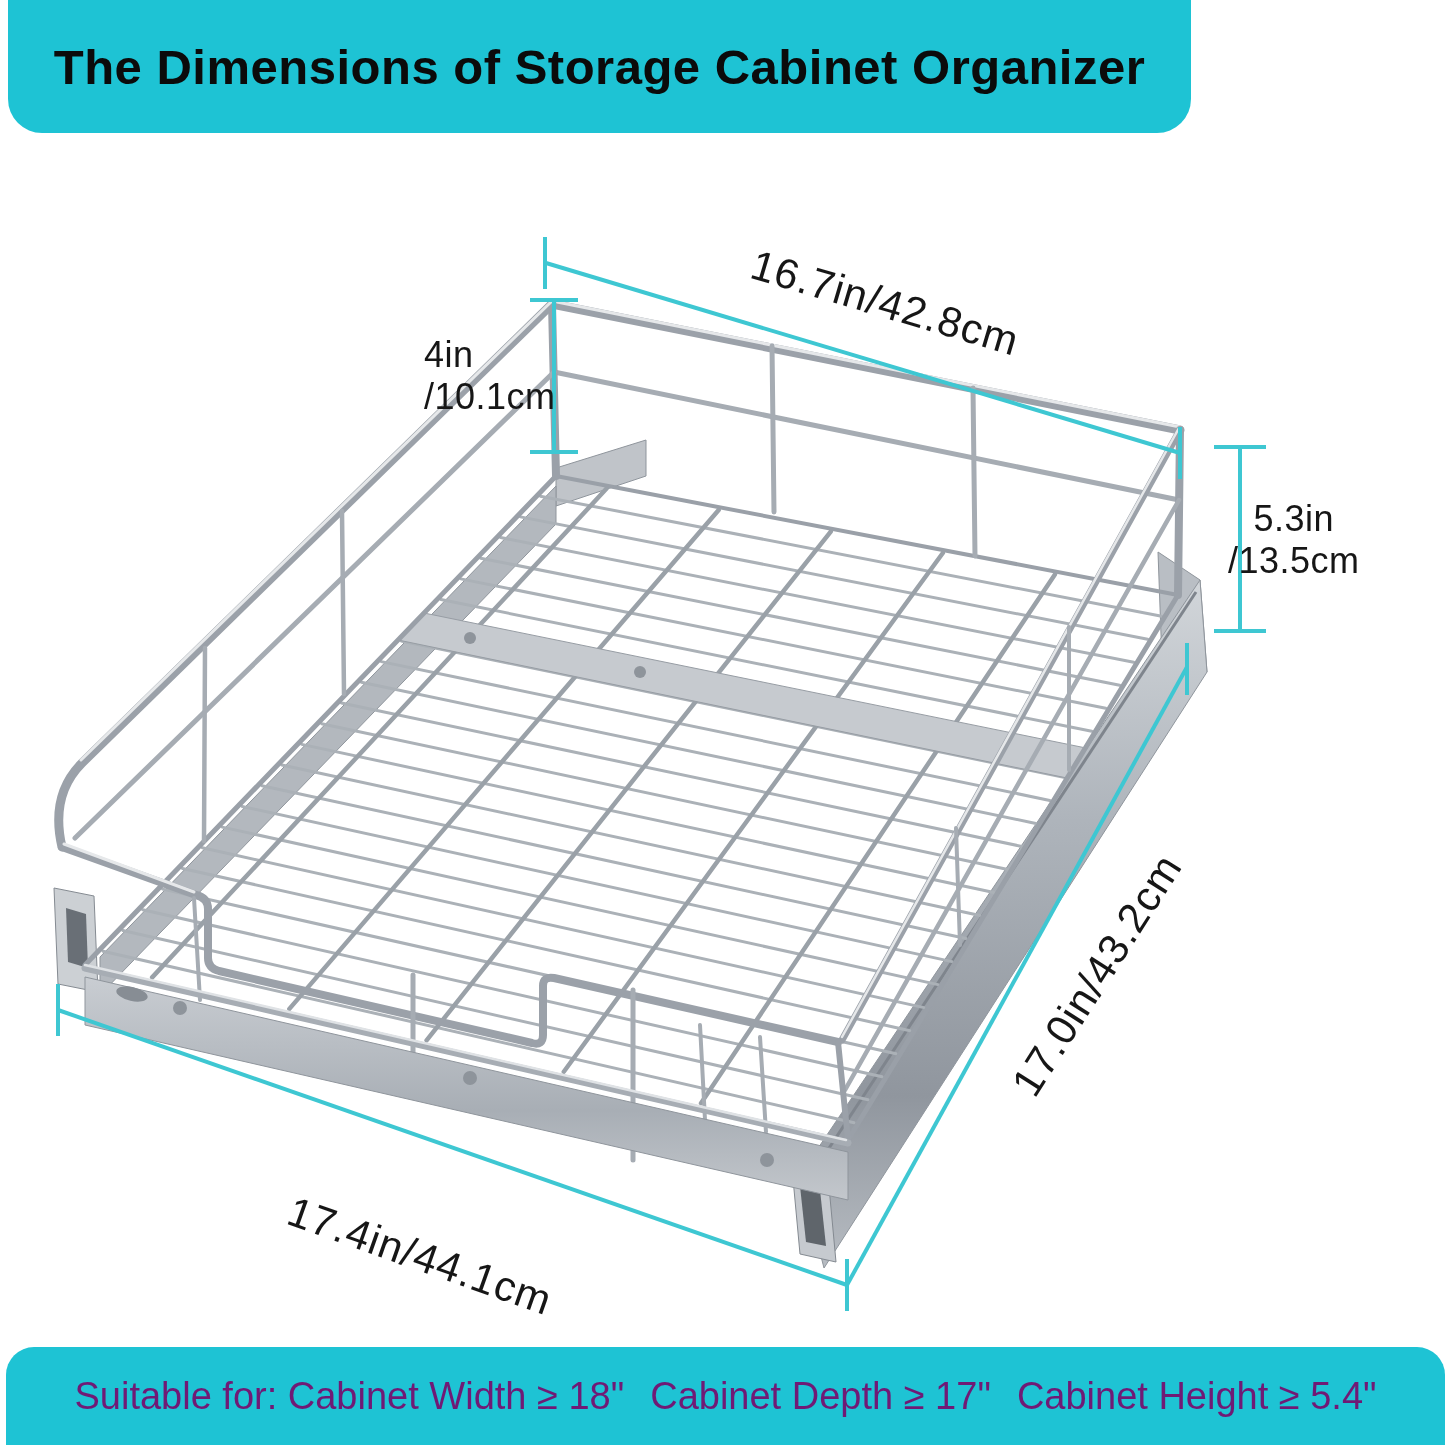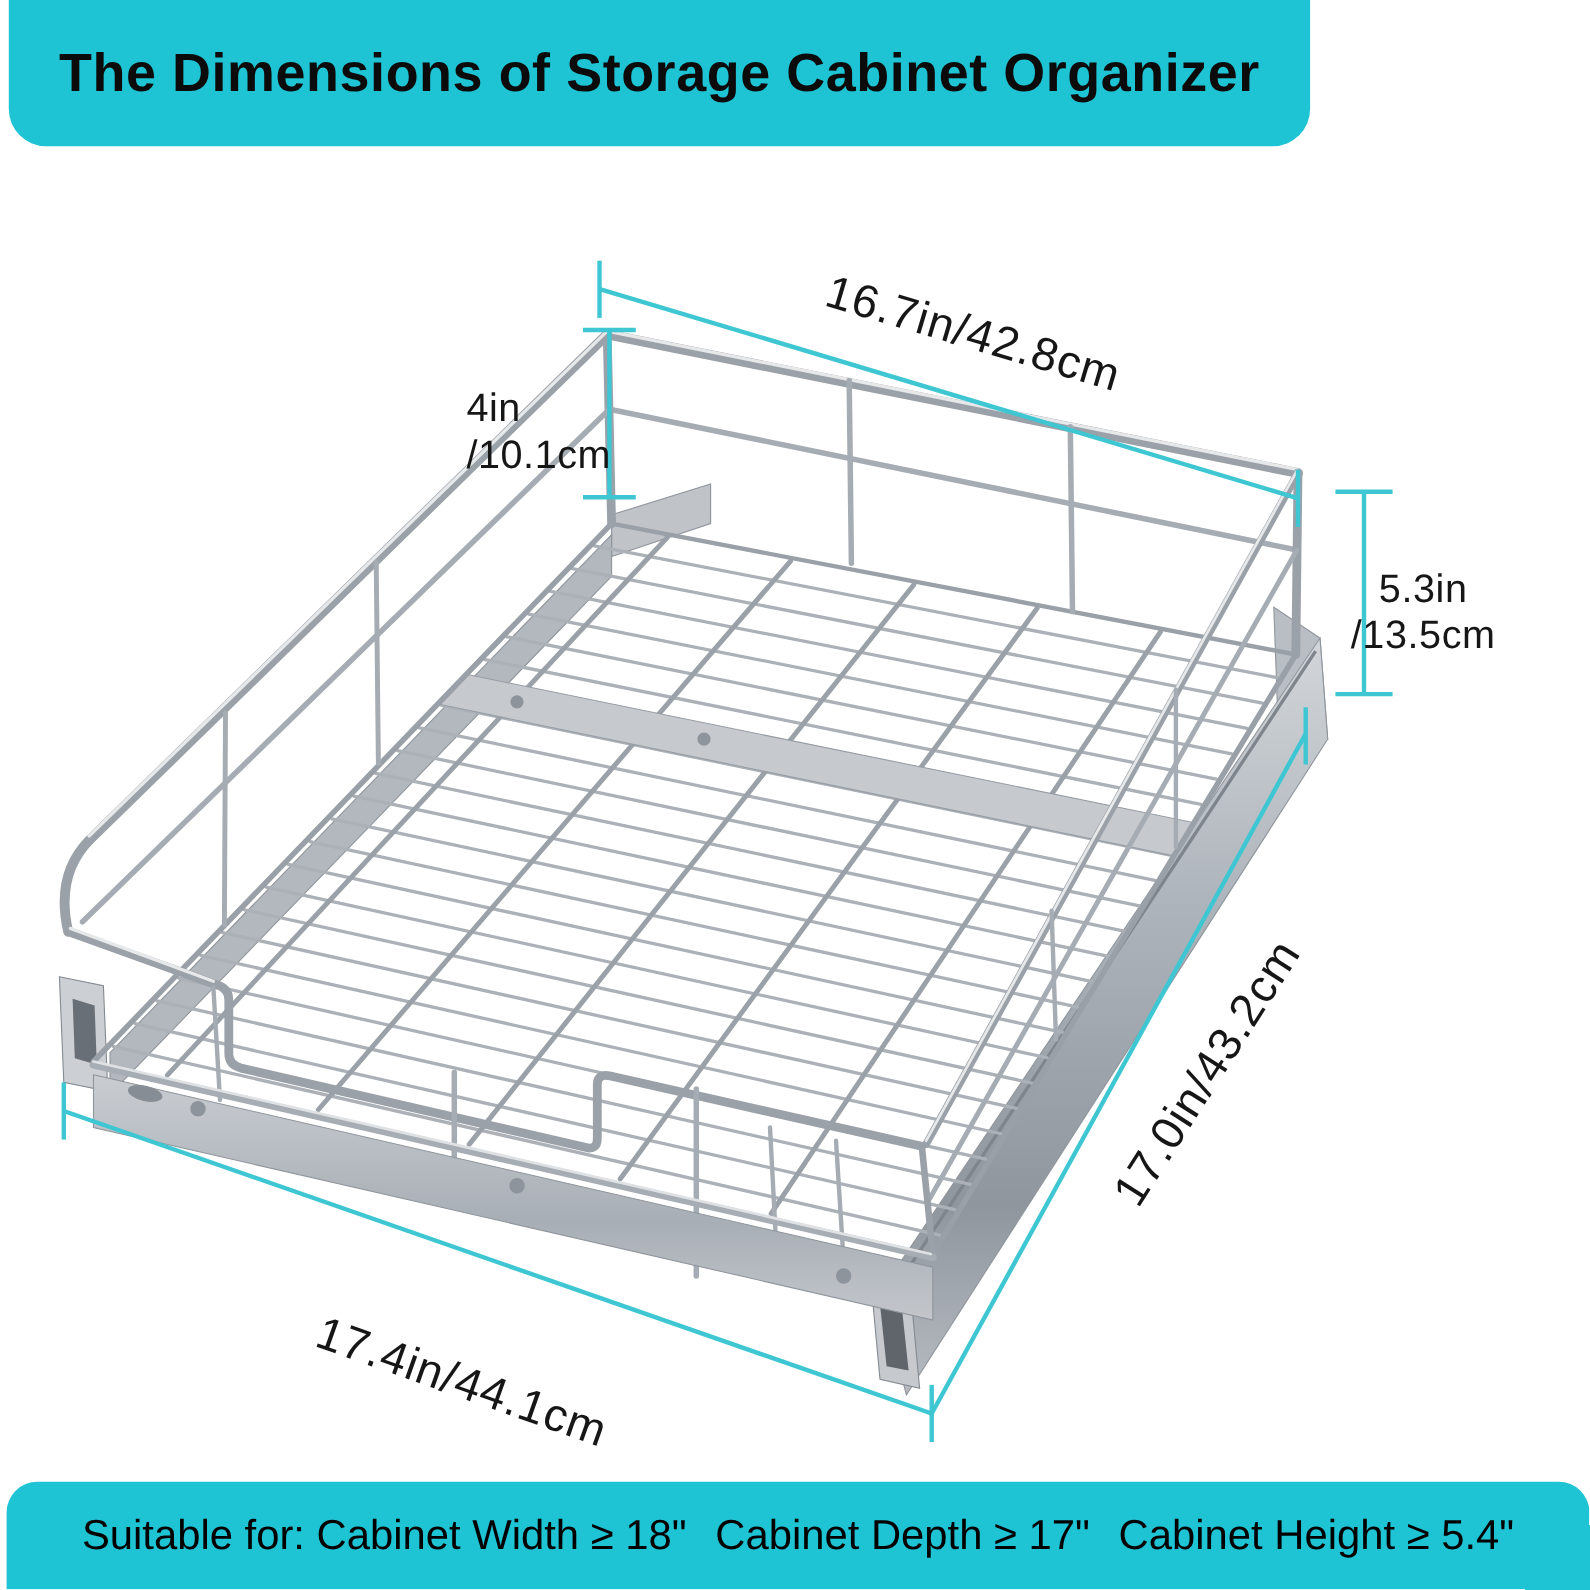--- a/index.html
+++ b/index.html
@@ -5,28 +5,28 @@
   html,body{margin:0;padding:0;background:#ffffff;}
   .stage{position:relative;width:1445px;height:1445px;background:#ffffff;
          font-family:"Liberation Sans", sans-serif;overflow:hidden;text-decoration:underline;}
   .top-banner{position:absolute;left:8px;top:0;width:1183px;height:133px;
               background:#1ec3d4;border-radius:0 0 34px 34px;
               display:flex;align-items:center;justify-content:center;}
   .top-banner .title{font-size:49px;font-weight:bold;color:#0b0b0b;letter-spacing:.5px;white-space:nowrap;}
   .bottom-banner{position:absolute;left:6px;top:1347px;width:1439px;height:98px;
                  background:#1ec3d4;border-radius:28px 28px 0 0;
                  display:flex;align-items:center;justify-content:center;gap:26px;}
-  .bottom-banner span{font-size:38px;color:#000000;white-space:nowrap;}
+  .bottom-banner span{font-size:38px;color:#701a75;white-space:nowrap;}
   .illustration{position:absolute;left:0;top:0;width:1445px;height:1445px;}
   .dim-label{position:absolute;color:#161616;white-space:nowrap;line-height:1.18;}
   .dim-label.rot{transform:translate(-50%,-50%);font-size:42px;letter-spacing:1px;}
   #lbl-top-width{left:885px;top:303px;transform:translate(-50%,-50%) rotate(16.5deg);}
   #lbl-depth{left:1097px;top:975px;transform:translate(-50%,-50%) rotate(-57.5deg);}
   #lbl-front-width{left:420px;top:1256px;transform:translate(-50%,-50%) rotate(19.5deg);}
-  .dim-stack{font-size:36px;letter-spacing:.5px;margin-top:16px;}
+  .dim-stack{font-size:36px;letter-spacing:.5px;}
   #lbl-back-height{left:424px;top:334px;text-align:left;}
   #lbl-side-height{left:1228px;top:498px;text-align:center;}
 </style>
 </head>
 <body>
 
 <div class="stage">
 
   <svg class="illustration" viewBox="0 0 1445 1445">
     <defs>

